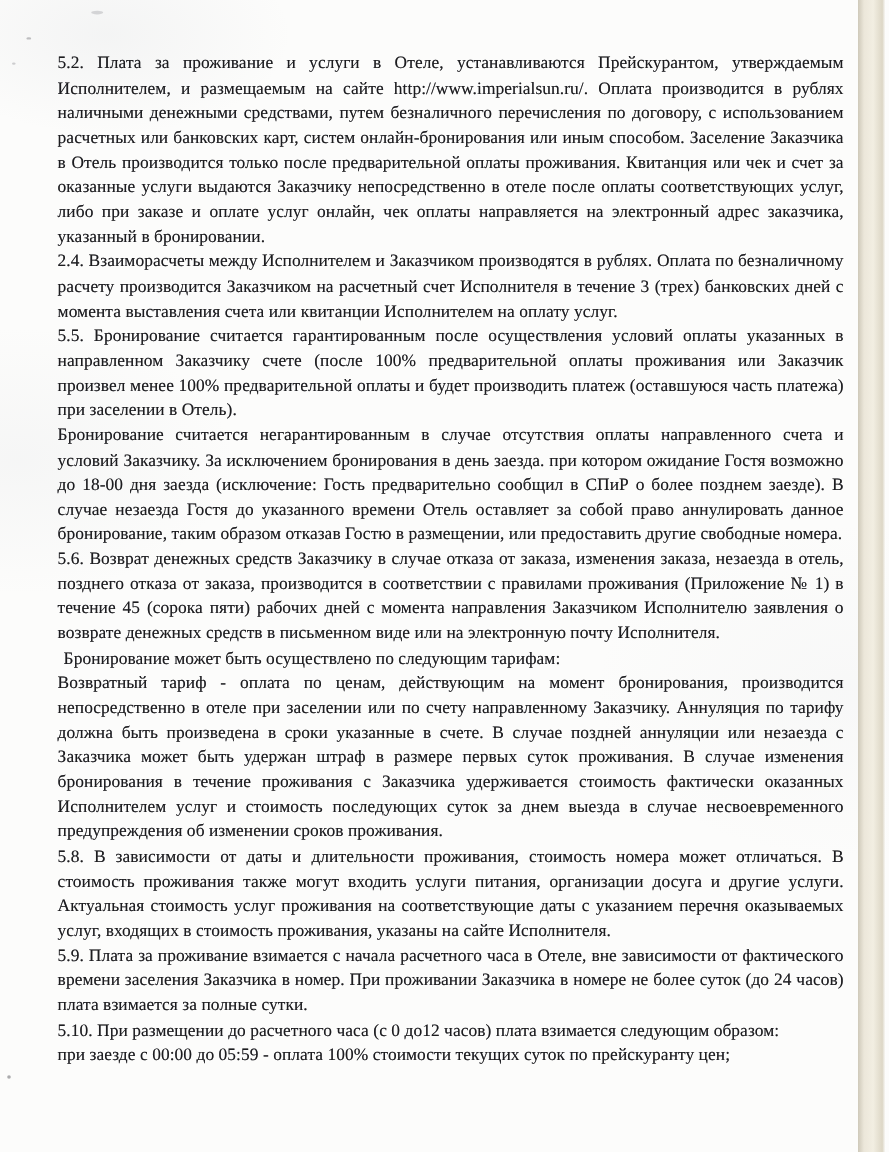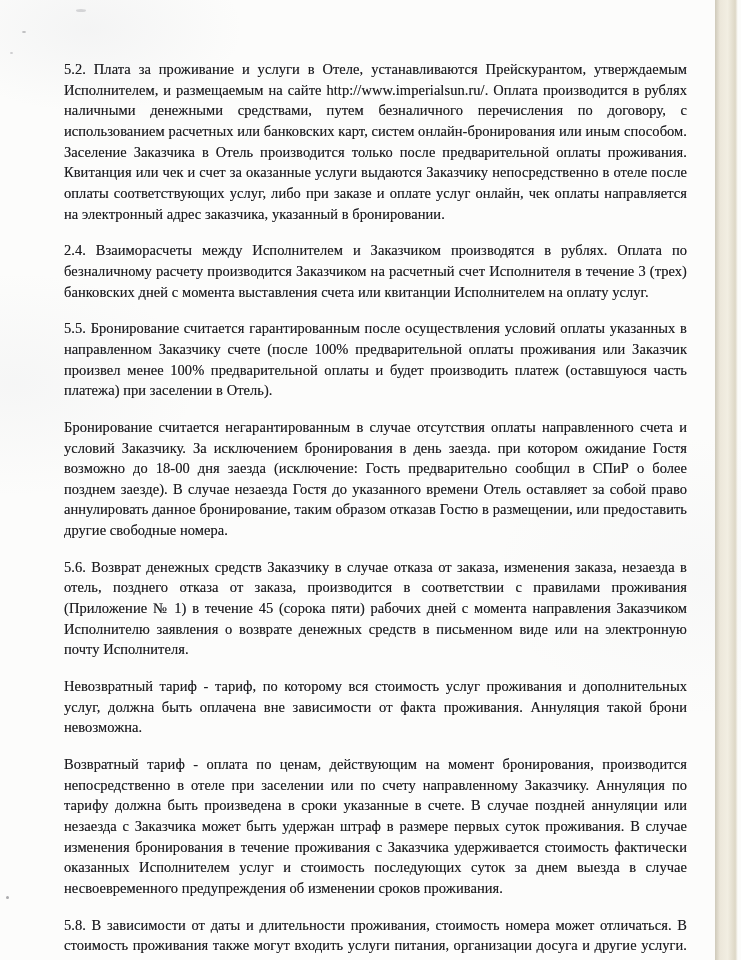--- a/index.html
+++ b/index.html
@@ -49,21 +49,21 @@
     top: 43px;
     width: 655px;
     font-size: 14.5px;
     line-height: 20.65px;
     color: #1d1d20;
     text-align: justify;
     text-shadow: 0 0 0.5px rgba(25,25,35,0.55);
     letter-spacing: 0.05px;
   }
   .text-block p {
-    margin: 16px;
+    margin: 0;
     padding: 0;
   }
   .text-block p.indent-sm {
     text-indent: 5px;
   }
 </style>
 </head>
 <body>
 
 <div class="scan-page">
@@ -73,20 +73,22 @@
   <div class="speck s2"></div>
   <div class="speck s3"></div>
   <div class="speck s4"></div>
 
   <div class="text-block">
     <p>5.2. Плата за проживание и услуги в Отеле, устанавливаются Прейскурантом, утверждаемым Исполнителем, и размещаемым на сайте http://www.imperialsun.ru/. Оплата производится в рублях наличными денежными средствами, путем безналичного перечисления по договору, с использованием расчетных или банковских карт, систем онлайн-бронирования или иным способом. Заселение Заказчика в Отель производится только после предварительной оплаты проживания. Квитанция или чек и счет за оказанные услуги выдаются Заказчику непосредственно в отеле после оплаты соответствующих услуг, либо при заказе и оплате услуг онлайн, чек оплаты направляется на электронный адрес заказчика, указанный в бронировании.</p>
     <p>2.4. Взаиморасчеты между Исполнителем и Заказчиком производятся в рублях. Оплата по безналичному расчету производится Заказчиком на расчетный счет Исполнителя в течение 3 (трех) банковских дней с момента выставления счета или квитанции Исполнителем на оплату услуг.</p>
     <p>5.5. Бронирование считается гарантированным после осуществления условий оплаты указанных в направленном Заказчику счете (после 100% предварительной оплаты проживания или Заказчик произвел менее 100% предварительной оплаты и будет производить платеж (оставшуюся часть платежа) при заселении в Отель).</p>
     <p>Бронирование считается негарантированным в случае отсутствия оплаты направленного счета и условий Заказчику. За исключением бронирования в день заезда. при котором ожидание Гостя возможно до 18-00 дня заезда (исключение: Гость предварительно сообщил в СПиР о более позднем заезде). В случае незаезда Гостя до указанного времени Отель оставляет за собой право аннулировать данное бронирование, таким образом отказав Гостю в размещении, или предоставить другие свободные номера.</p>
     <p>5.6. Возврат денежных средств Заказчику в случае отказа от заказа, изменения заказа, незаезда в отель, позднего отказа от заказа, производится в соответствии с правилами проживания (Приложение № 1) в течение 45 (сорока пяти) рабочих дней с момента направления Заказчиком Исполнителю заявления о возврате денежных средств в письменном виде или на электронную почту Исполнителя.</p>
-    <p>Невозвратный тариф - тариф, по которому вся стоимость услуг проживания и дополнительных услуг, должна быть оплачена вне зависимости от факта проживания. Аннуляция такой брони невозможна.</p>
+    <p class="indent-sm">Бронирование может быть осуществлено по следующим тарифам:</p>
     <p>Возвратный тариф - оплата по ценам, действующим на момент бронирования, производится непосредственно в отеле при заселении или по счету направленному Заказчику. Аннуляция по тарифу должна быть произведена в сроки указанные в счете. В случае поздней аннуляции или незаезда с Заказчика может быть удержан штраф в размере первых суток проживания. В случае изменения бронирования в течение проживания с Заказчика удерживается стоимость фактически оказанных Исполнителем услуг и стоимость последующих суток за днем выезда в случае несвоевременного предупреждения об изменении сроков проживания.</p>
     <p>5.8. В зависимости от даты и длительности проживания, стоимость номера может отличаться. В стоимость проживания также могут входить услуги питания, организации досуга и другие услуги. Актуальная стоимость услуг проживания на соответствующие даты с указанием перечня оказываемых услуг, входящих в стоимость проживания, указаны на сайте Исполнителя.</p>
+    <p>5.9. Плата за проживание взимается с начала расчетного часа в Отеле, вне зависимости от фактического времени заселения Заказчика в номер. При проживании Заказчика в номере не более суток (до 24 часов) плата взимается за полные сутки.</p>
+    <p>5.10. При размещении до расчетного часа (с 0 до12 часов) плата взимается следующим образом:</p>
     <p>при заезде с 00:00 до 05:59 - оплата 100% стоимости текущих суток по прейскуранту цен;</p>
 
   </div>
 
 </div>
 
 </body></html>

